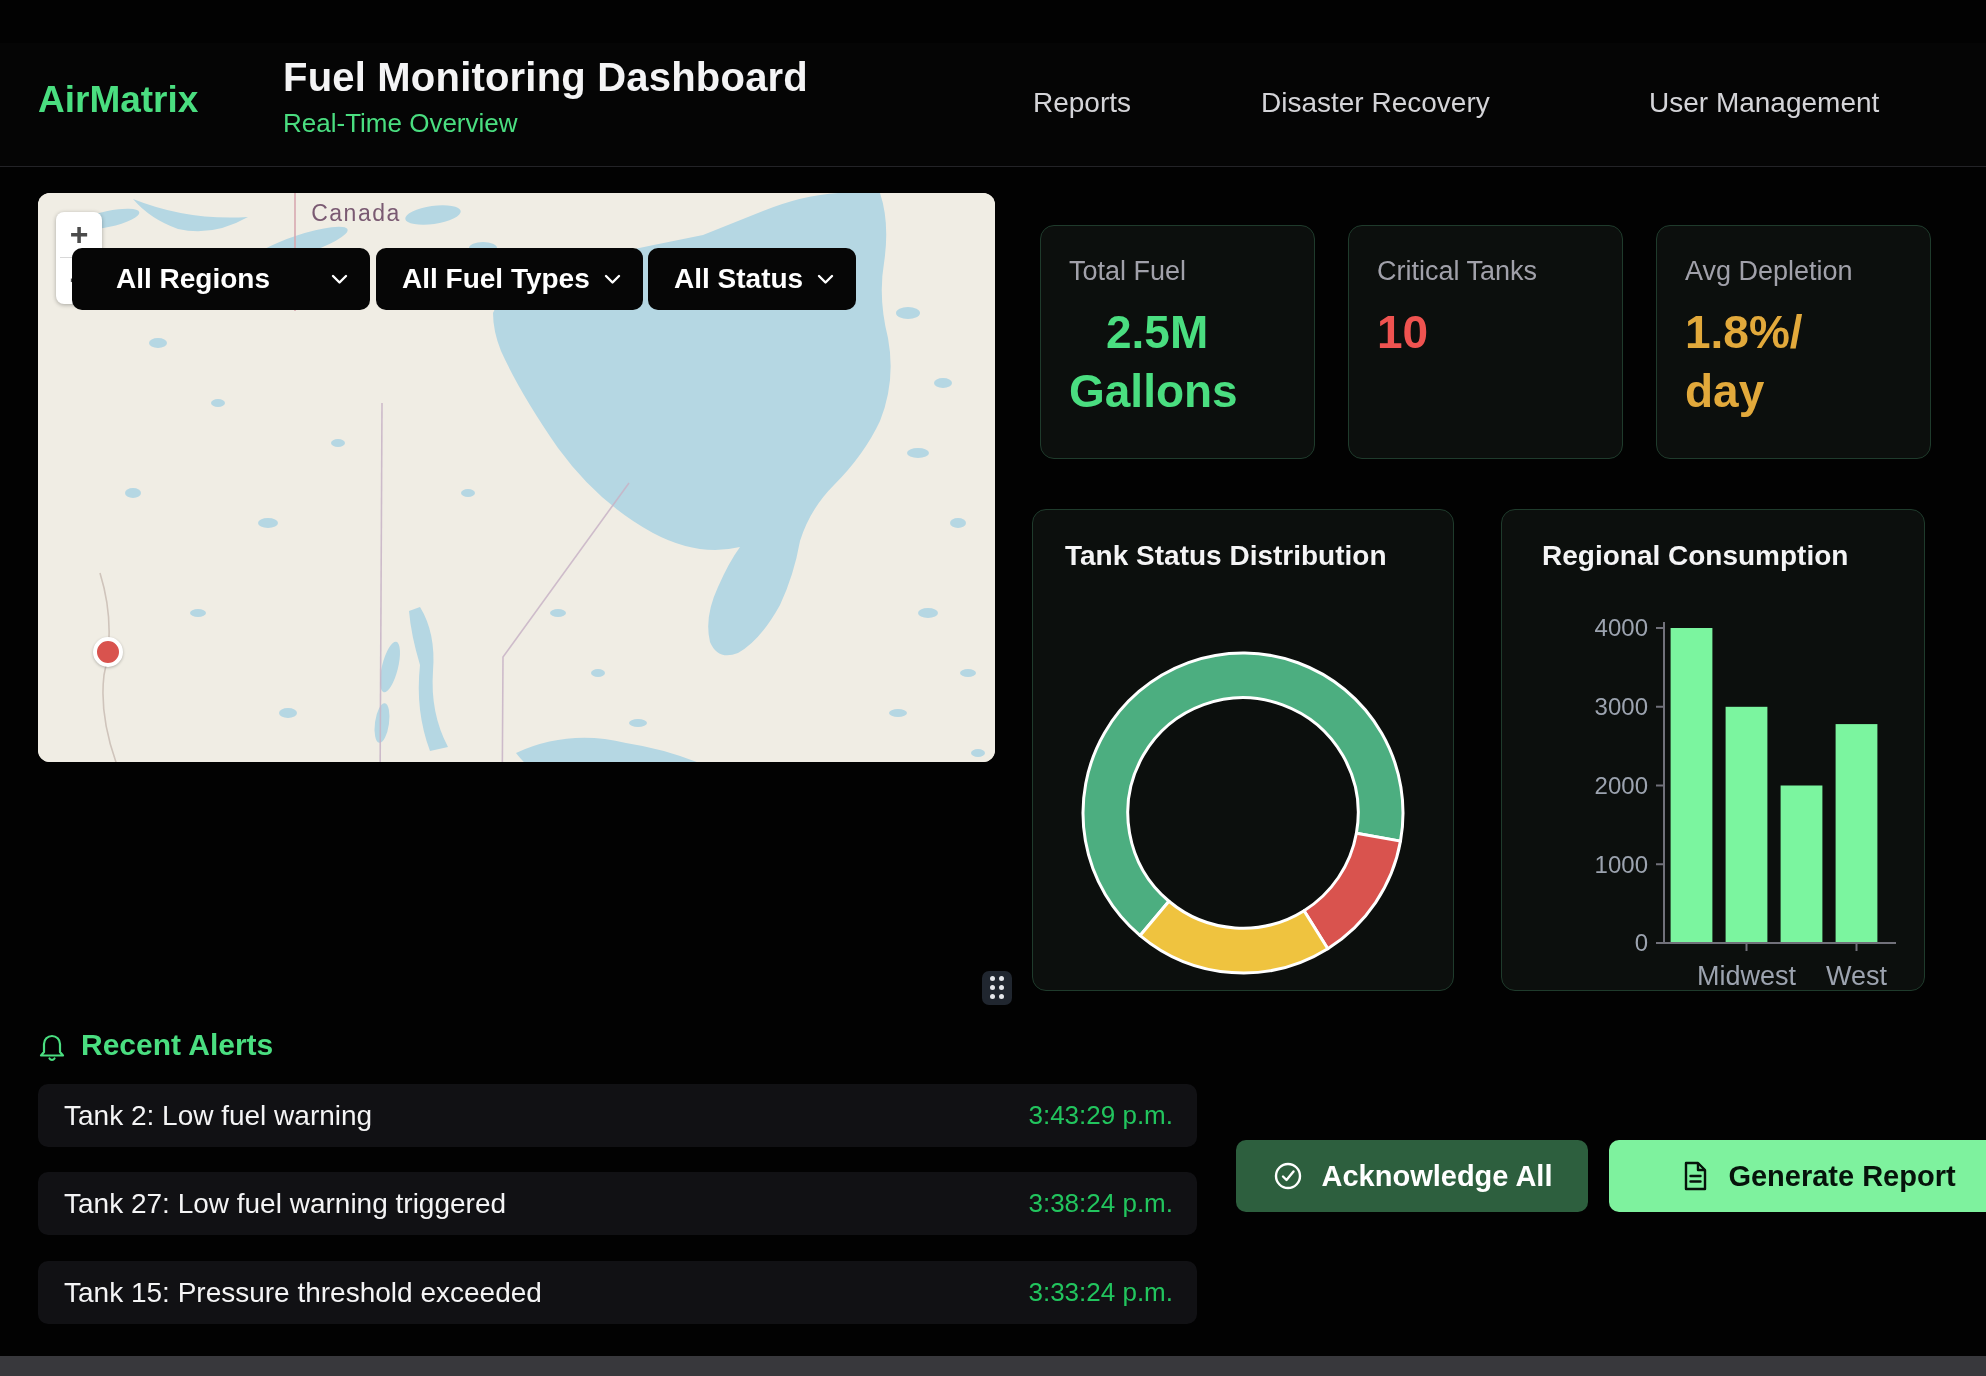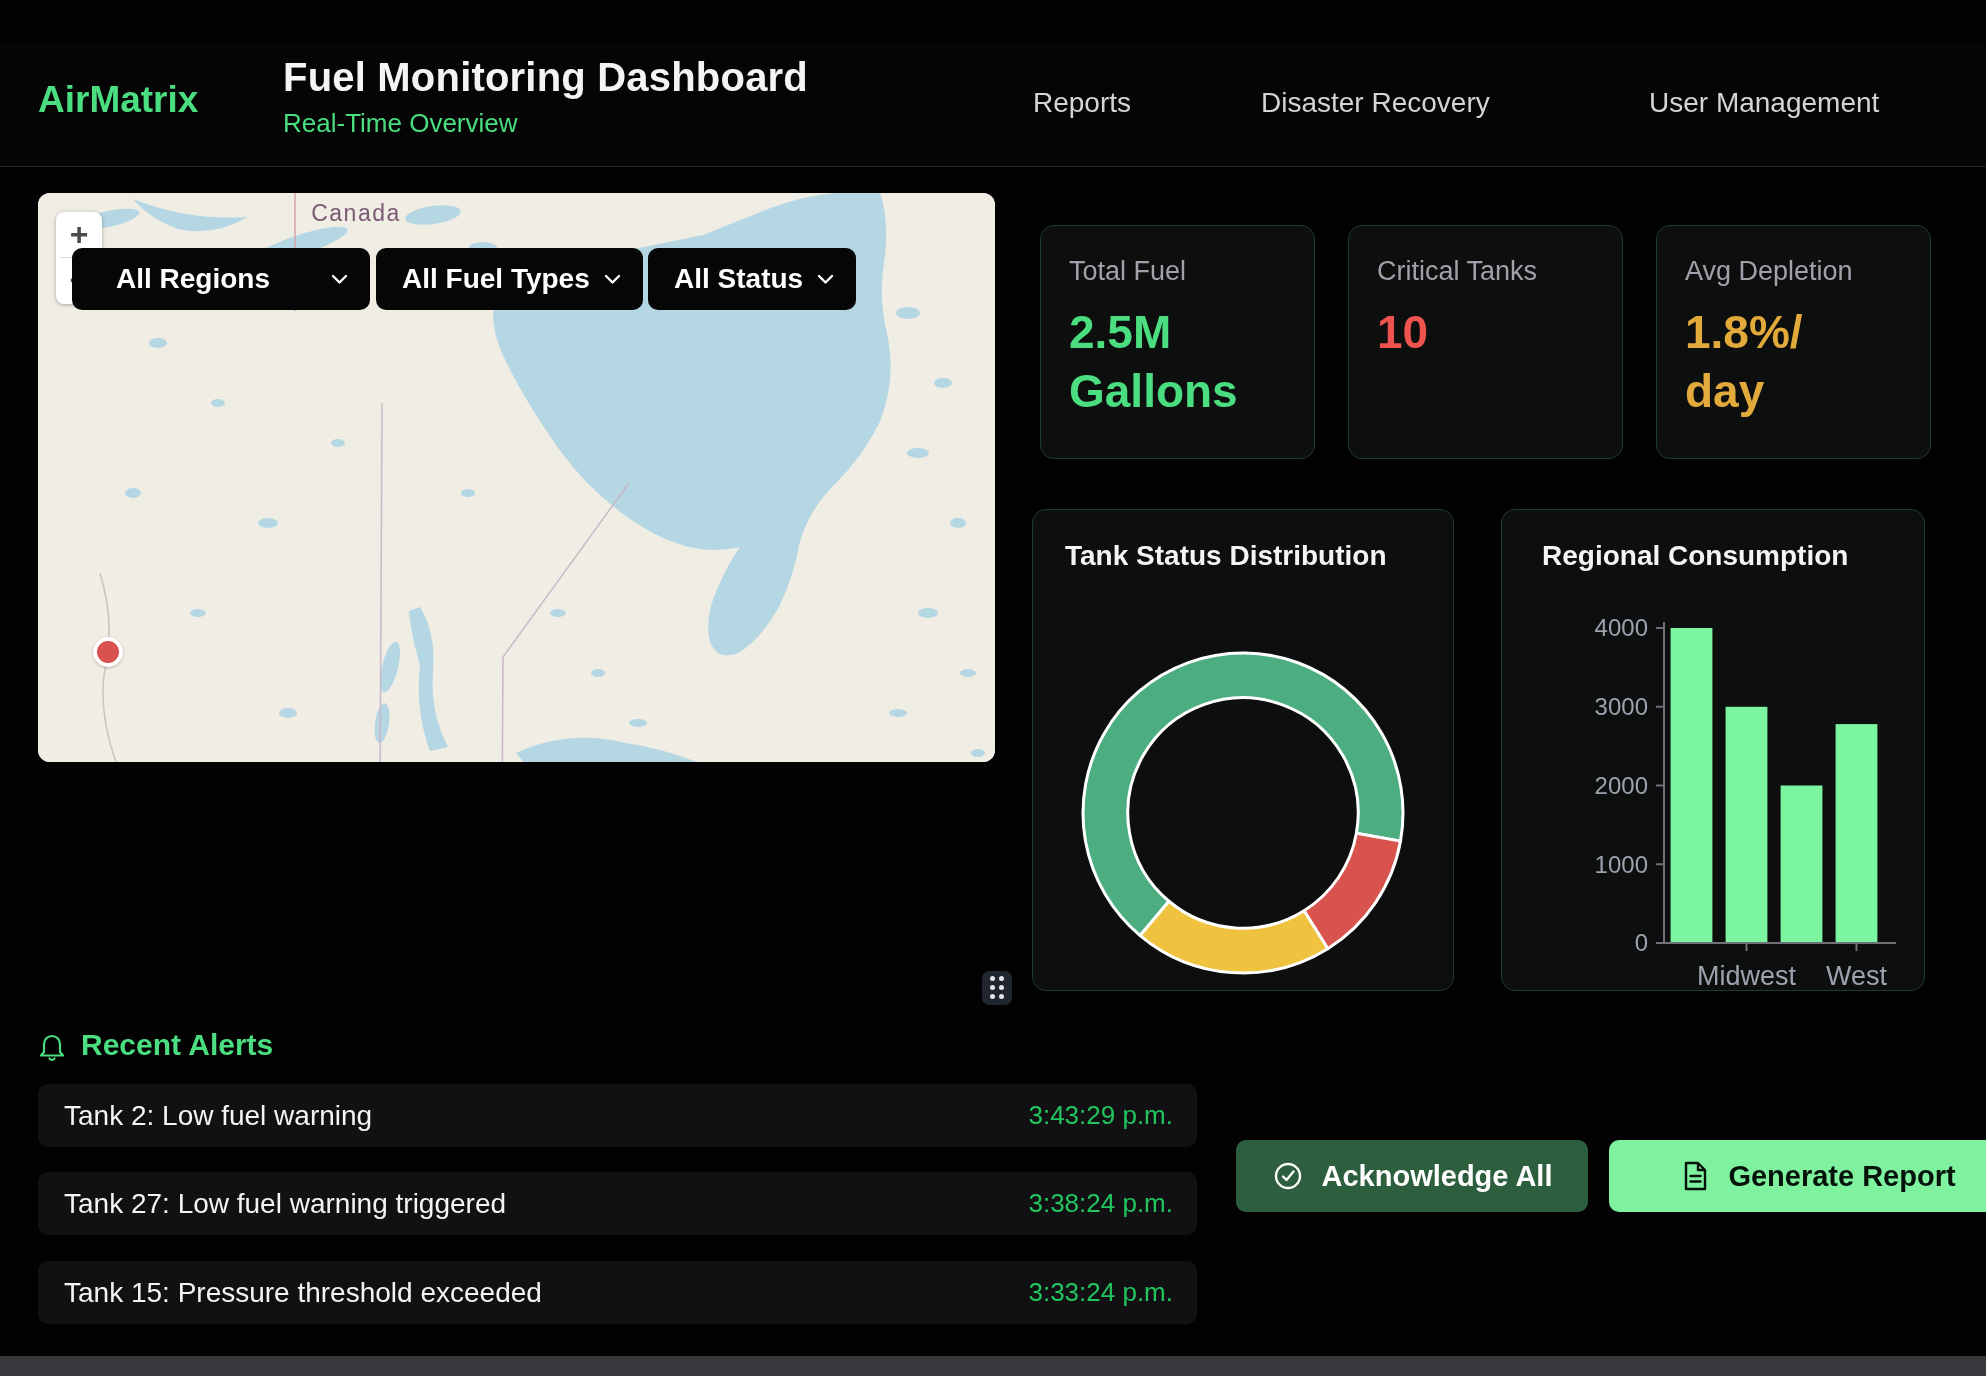--- a/index.html
+++ b/index.html
@@ -190,21 +190,21 @@
       <i></i>
       <i></i>
       <i></i>
       <i></i>
       <i></i>
   </div>
 
   <div class="stats">
     <div class="card stat">
       <div class="stat-label">Total Fuel</div>
-      <div class="stat-line" style="color: rgb(74, 222, 128);">2.5M</div>
+      <div class="stat-line" style="color: rgb(74, 222, 128); margin-left: 37px;">2.5M</div>
       <div class="stat-line" style="color: rgb(74, 222, 128);">Gallons</div>
     </div>
     <div class="card stat">
       <div class="stat-label">Critical Tanks</div>
       <div class="stat-line" style="color: rgb(239, 83, 80);">10</div>
       <div class="stat-line" style="color: rgb(239, 83, 80);"></div>
     </div>
     <div class="card stat">
       <div class="stat-label">Avg Depletion</div>
       <div class="stat-line" style="color: rgb(226, 169, 59);">1.8%/</div>

